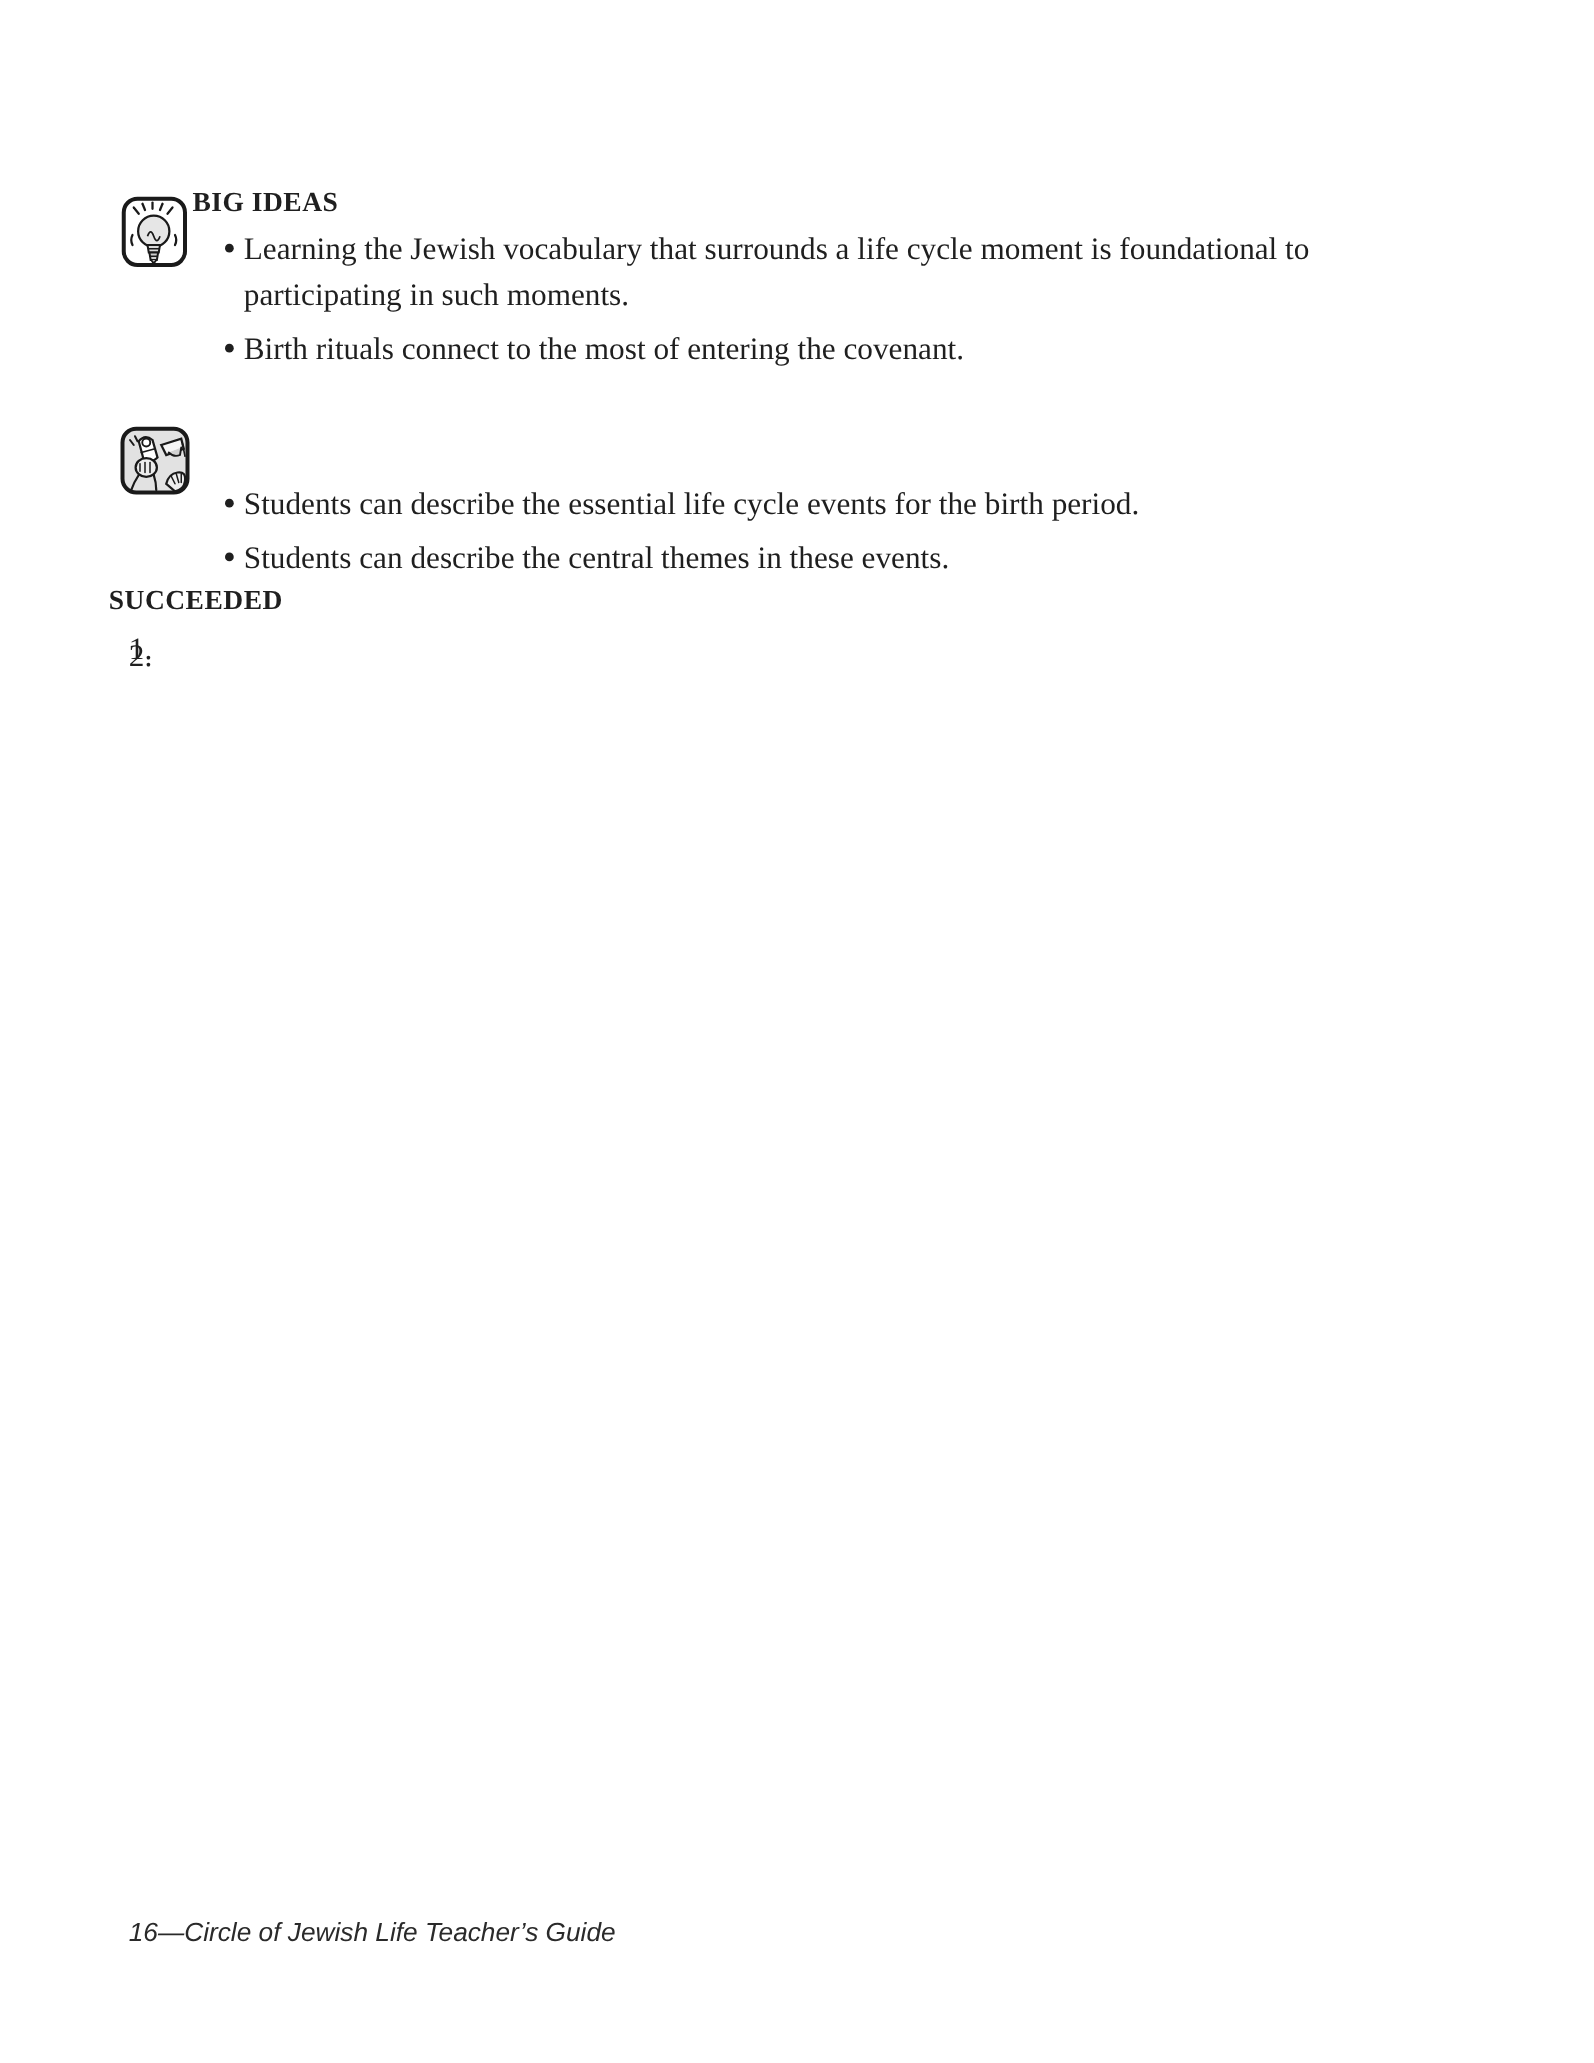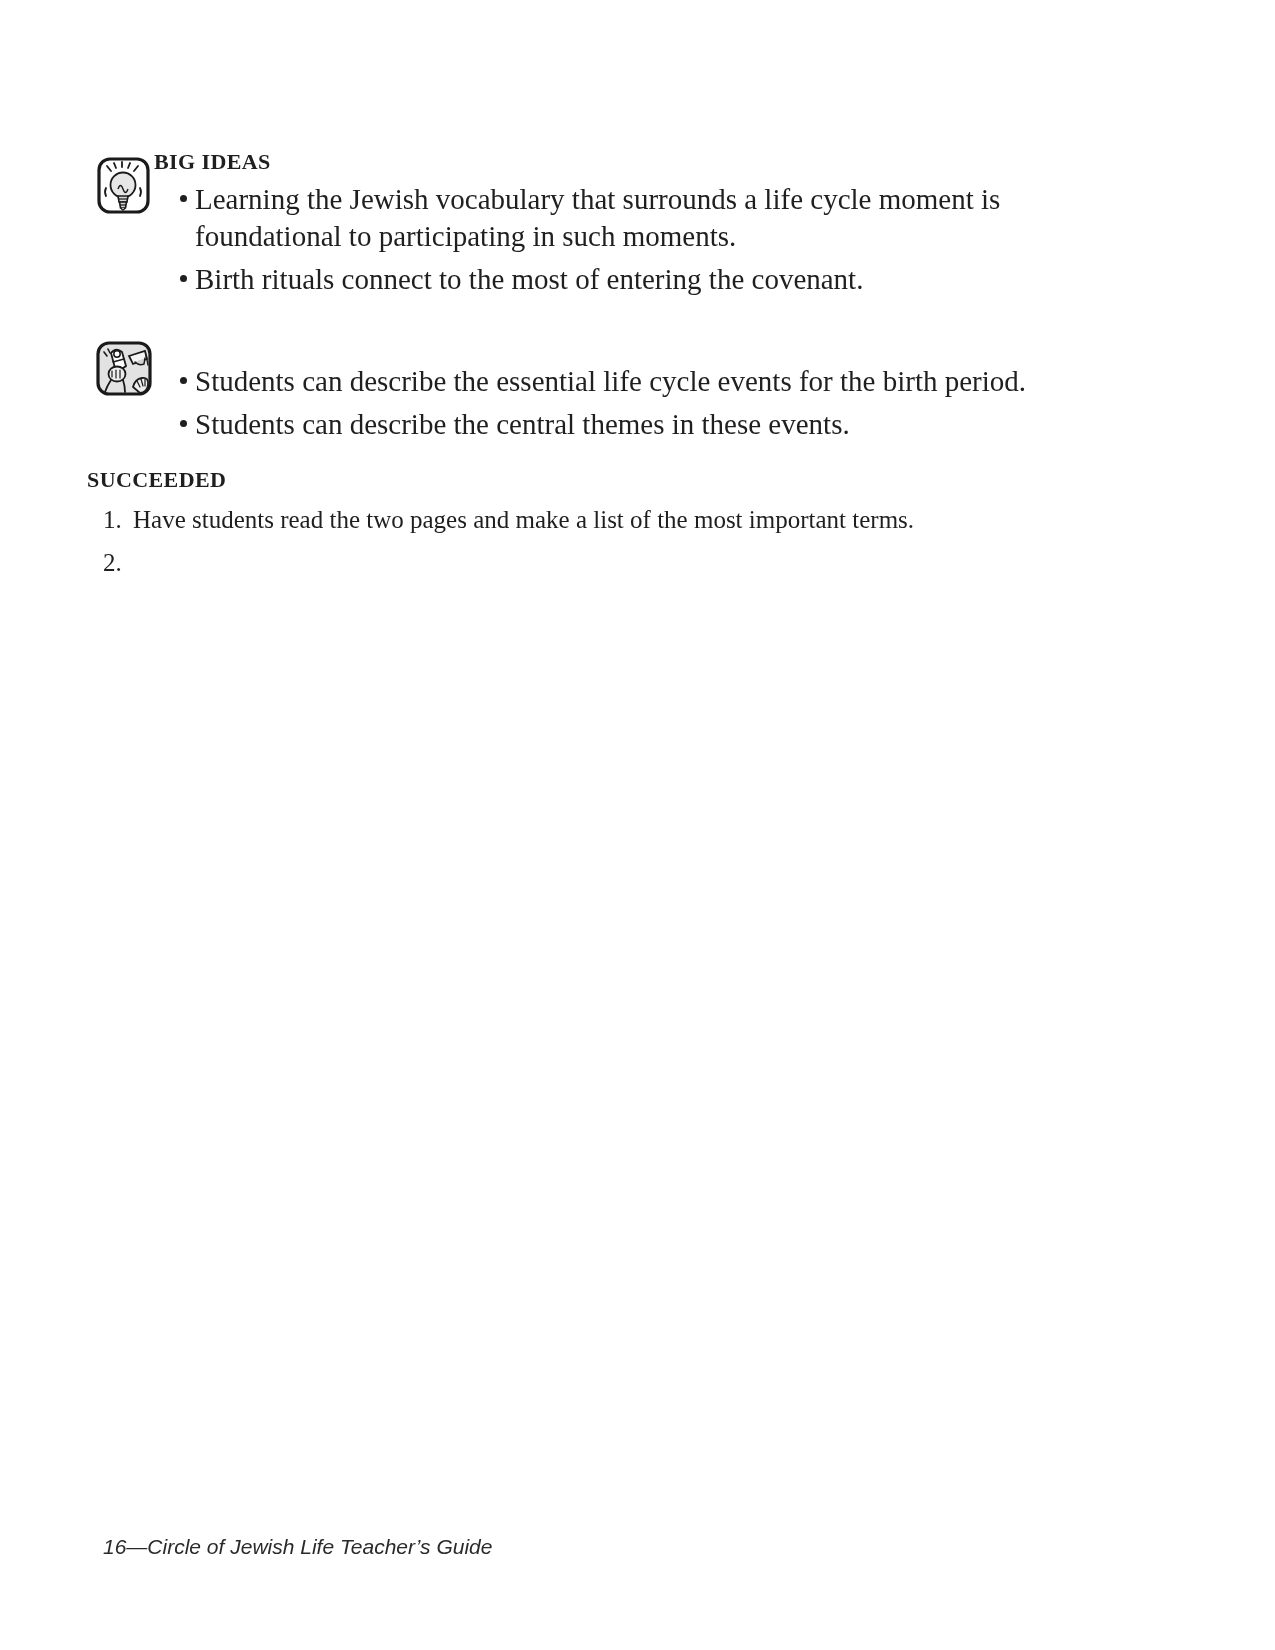--- a/index.html
+++ b/index.html
@@ -21,21 +21,21 @@
     letter-spacing: 0.4px;
     color: #1f1f1f;
     white-space: nowrap;
   }
   ul.bullet-list {
     position: absolute;
     list-style: none;
     margin: 0;
     padding: 0;
     width: 950px;
-    font-size: 29px;
+    font-size: 25px;
     line-height: 37px;
   }
   ul.bullet-list li {
     position: relative;
     padding-left: 30px;
   }
   ul.bullet-list li + li { margin-top: 6px; }
   ul.bullet-list li .bullet-dot {
     position: absolute;
     left: 15px;
@@ -147,37 +147,36 @@
 
         <path d="M38,47 q2,-8 9,-9 q7,-1 6,7 q-1,7 -8,8 Z" fill="#ededed" stroke-width="1.8"></path>
         <line x1="42" y1="41" x2="45" y2="47" stroke-width="1.2"></line>
         <line x1="46" y1="39" x2="48" y2="46" stroke-width="1.2"></line>
         <line x1="50" y1="39" x2="50" y2="46" stroke-width="1.2"></line>
       </g>
     </svg>
   </div>
 
 
-  <ul class="bullet-list" style="left:165px; top:363px;">
+  <ul class="bullet-list" style="left:165px; top:385px;">
     <li>
       <span class="bullet-dot"></span>
       <span>Students can describe the essential life cycle events for the birth period.</span>
     </li>
     <li>
       <span class="bullet-dot"></span>
       <span>Students can describe the central themes in these events.</span>
     </li>
   </ul>
 
   <div class="section-heading" style="left:87px; top:467px;">SUCCEEDED</div>
 
   <ol class="numbered-list" style="left:103px; top:501px;">
     <li>
       <span class="item-num">1.</span>
-      <span>Have students read the two pages and make a list of the most important terms.</span>
     </li>
     <li>
       <span class="item-num">2.</span>
     </li>
   </ol>
 
   <div id="footer">16—Circle of Jewish Life Teacher’s Guide</div>
 
 </div>
 

